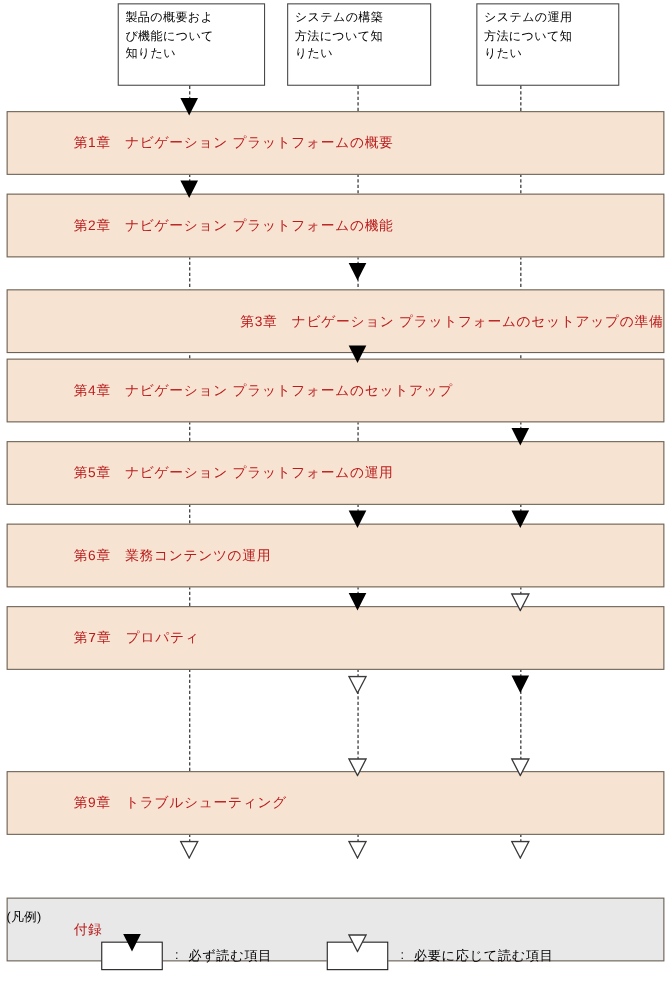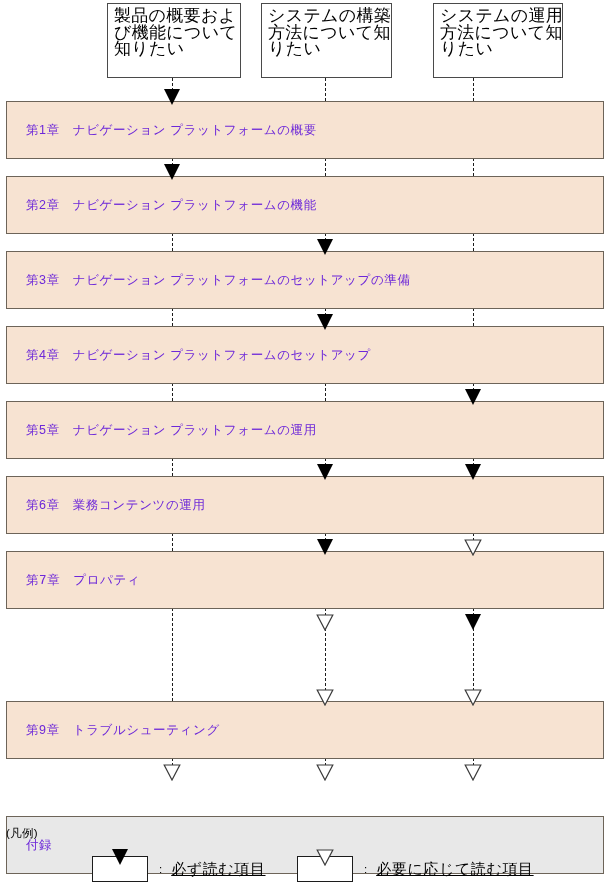--- a/index.html
+++ b/index.html
@@ -20,21 +20,21 @@
     height: 895px;
   }
 
   
   .qbox {
     position: absolute;
     box-sizing: border-box;
     border: 1px solid #4a4a4a;
     background: #ffffff;
     padding: 4px 5px 0 6px;
-    font-size: 17px;
+    font-size: 11px;
     line-height: 16.5px;
     letter-spacing: 0.3px;
     color: #000;
   }
   .qbox span { display: block; white-space: nowrap; }
 
   
   .bar {
     position: absolute;
     box-sizing: border-box;
@@ -48,21 +48,22 @@
   }
   .bar.appendix {
     background: #e8e8e8;
     border-color: #6d6459;
   }
   .bar-label {
     padding-left: 19px;
     font-size: 12.5px;
     letter-spacing: 0.6px;
     white-space: nowrap;
-    color: #6d28d9;
+    color: #b91c1c;
+    margin-left: 41px;
   }
   .bar-num { margin-right: 13px; }
 
   
   .vline {
     position: absolute;
     width: 0;
     border-left: 1px dashed #1c1c1c;
   }
 
@@ -108,24 +109,23 @@
   .legend-box .arrow,
   .legend-box .hollow-wrap {
     left: 50%;
     top: -8px;
   }
   .legend-colon {
     font-size: 11.5px;
     margin: 0 9px 0 11px;
   }
   .legend-text {
-    font-size: 15px;
+    font-size: 12px;
     letter-spacing: 0.6px;
     white-space: nowrap;
-    text-decoration: underline;
   }
 </style>
 </head>
 <body>
 
 <div id="stage">
 
 <div class="qbox" style="left: 107px; top: 3px; width: 134px; height: 75px;">
       <span>製品の概要およ</span>
       <span>び機能について</span>
@@ -143,21 +143,21 @@
     </div>
     <div class="vline" style="left: 172px; top: 78px; height: 698px;"></div>
     <div class="vline" style="left: 325px; top: 78px; height: 698px;"></div>
     <div class="vline" style="left: 473px; top: 78px; height: 698px;"></div>
     <div class="bar" style="top: 101px;">
       <div class="bar-label"><span class="bar-num">第1章</span><span>ナビゲーション プラットフォームの概要</span></div>
     </div>
     <div class="bar" style="top: 176px;">
       <div class="bar-label"><span class="bar-num">第2章</span><span>ナビゲーション プラットフォームの機能</span></div>
     </div>
-    <div class="bar" style="top: 251px;">
+    <div class="bar" style="top: 263px; justify-content: flex-end;">
       <div class="bar-label"><span class="bar-num">第3章</span><span>ナビゲーション プラットフォームのセットアップの準備</span></div>
     </div>
     <div class="bar" style="top: 326px;">
       <div class="bar-label"><span class="bar-num">第4章</span><span>ナビゲーション プラットフォームのセットアップ</span></div>
     </div>
     <div class="bar" style="top: 401px;">
       <div class="bar-label"><span class="bar-num">第5章</span><span>ナビゲーション プラットフォームの運用</span></div>
     </div>
     <div class="bar" style="top: 476px;">
       <div class="bar-label"><span class="bar-num">第6章</span><span>業務コンテンツの運用</span></div>

